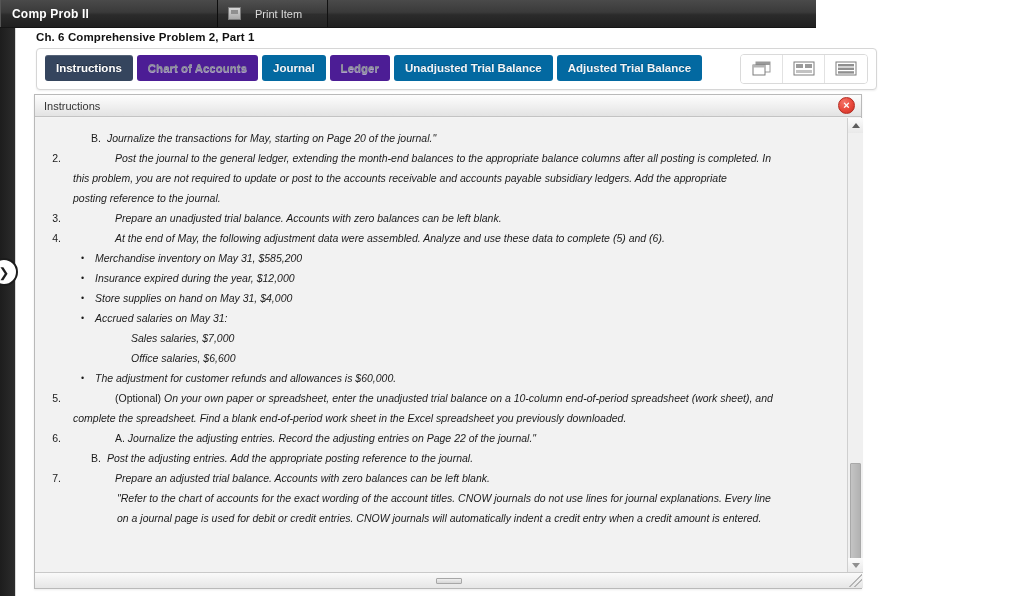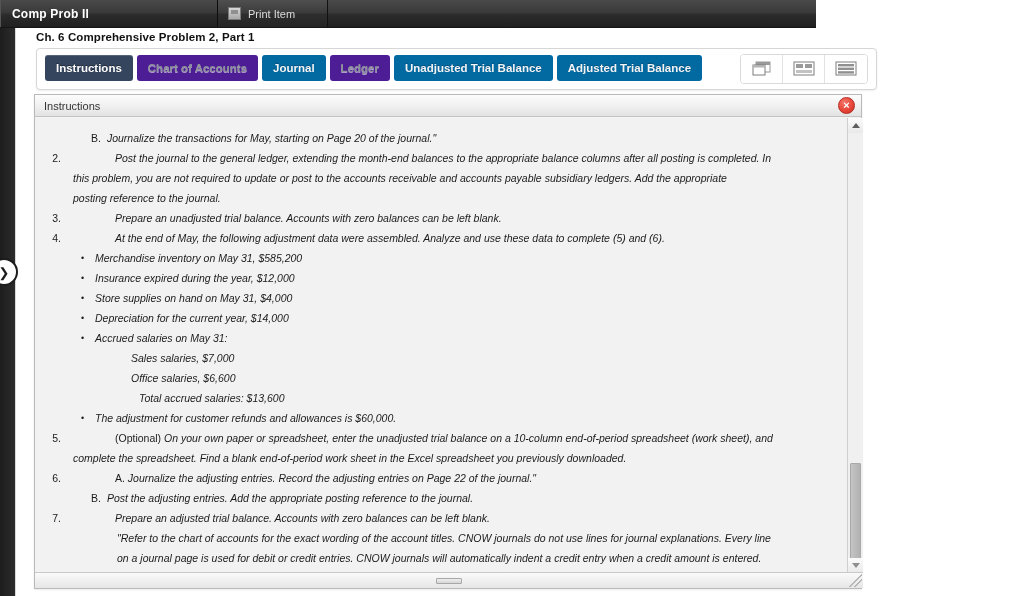--- a/index.html
+++ b/index.html
@@ -24,21 +24,21 @@
     padding: 0 10px 0 12px;
     color: #ffffff;
     font-size: 12px;
     font-weight: bold;
     letter-spacing: .2px;
     min-width: 218px;
     border-right: 1px solid #0d0d0d;
     box-shadow: 1px 0 0 #555 inset;
   }
   .topbar-btn {
-    display: flex; align-items: center; gap: 7px;
+    display: flex; align-items: center; gap: 14px;
     padding: 0 14px 0 10px;
     color: #dcdcdc;
     font-size: 11px;
     border-right: 1px solid #111;
     background: linear-gradient(to bottom, #4f4f4f 0%, #3b3b3b 48%, #2e2e2e 52%, #242424 100%);
     cursor: pointer;
     min-width: 110px;
   }
   .print-ico {
     width: 13px; height: 13px;
@@ -340,26 +340,24 @@
       </div>
 
       <div class="ins-line">
         <span class="num">4.</span>
         <span class="ins-text">At the end of May, the following adjustment data were assembled. Analyze and use these data to complete (5) and (6).</span>
       </div>
 
       <div class="ins-line bullet">Merchandise inventory on May 31, $585,200</div>
       <div class="ins-line bullet">Insurance expired during the year, $12,000</div>
       <div class="ins-line bullet">Store supplies on hand on May 31, $4,000</div>
-      <div class="ins-line bullet">Depreciation for the current year, $14,000</div>
       <div class="ins-line bullet">Accrued salaries on May 31:</div>
 
       <div class="ins-line deep1">Sales salaries, $7,000</div>
       <div class="ins-line deep1">Office salaries, $6,600</div>
-      <div class="ins-line deep2">Total accrued salaries: $13,600</div>
 
       <div class="ins-line bullet">The adjustment for customer refunds and allowances is $60,000.</div>
 
       <div class="ins-line">
         <span class="num">5.</span>
         <span class="ins-text">
           <span class="roman">(Optional)</span>
           <span>On your own paper or spreadsheet, enter the unadjusted trial balance on a 10-column end-of-period spreadsheet (work sheet), and</span>
         </span>
       </div>

